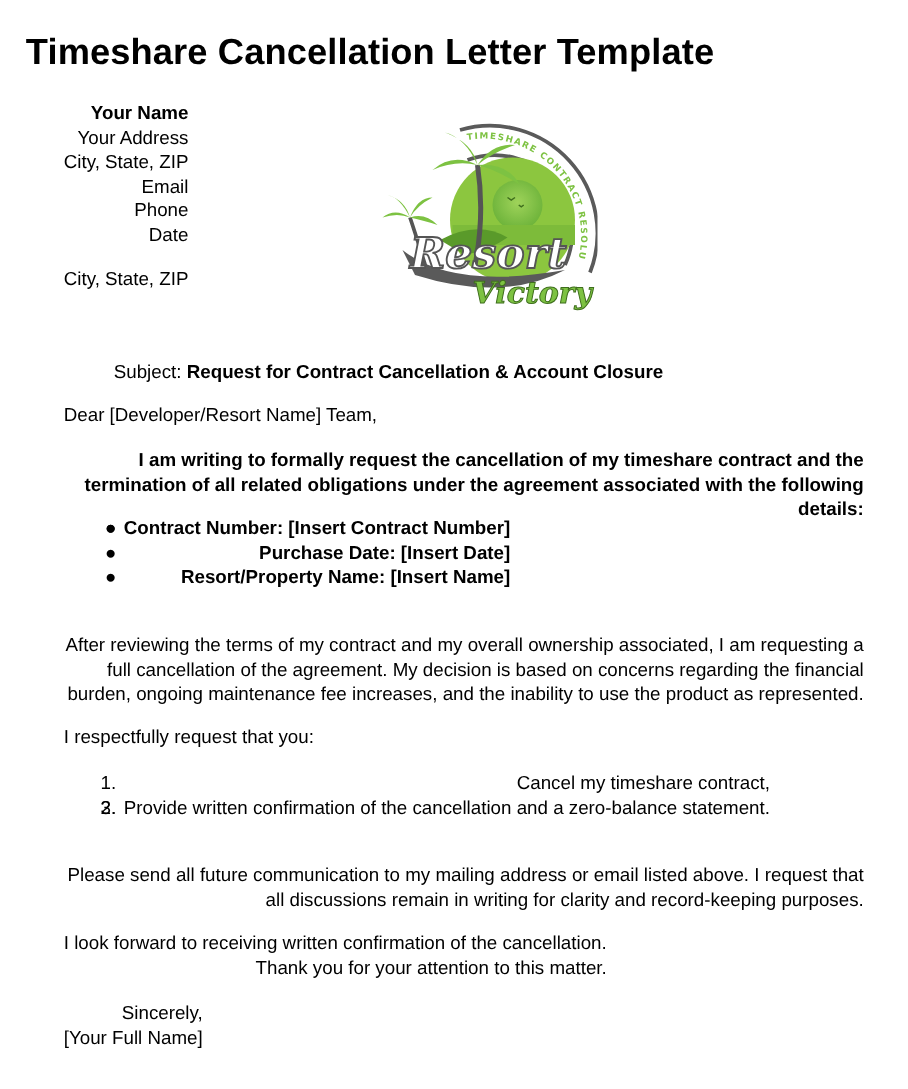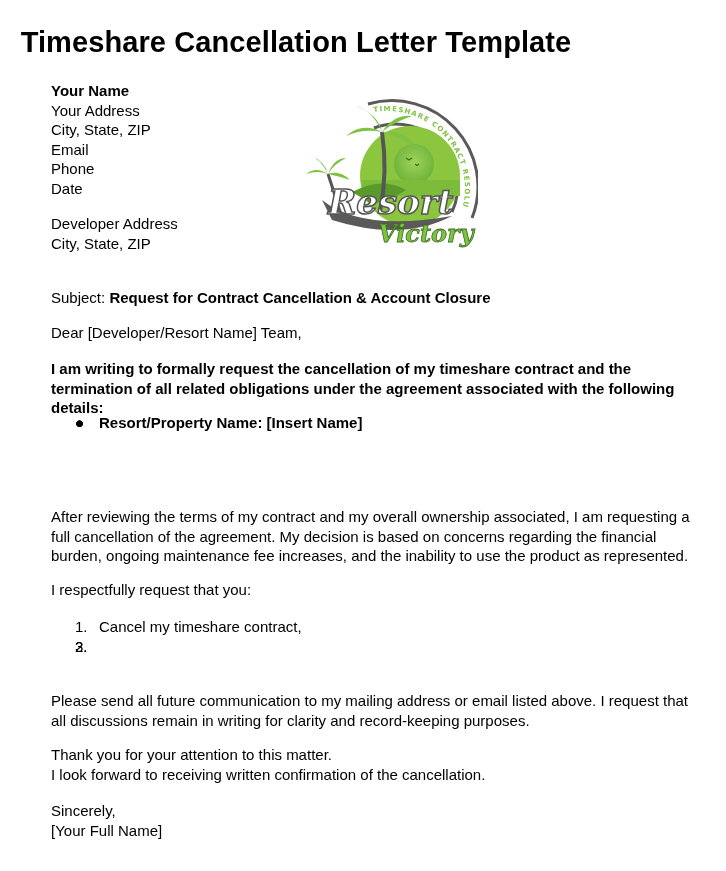--- a/index.html
+++ b/index.html
@@ -4,26 +4,26 @@
 <style>
   html, body { margin: 0; padding: 0; background: #ffffff; }
   body {
     width: 726px; height: 871px; position: relative; overflow: hidden;
     font-family: "Liberation Sans", sans-serif; color: #000;
   }
   .title {
     position: absolute; left: 0; width: 592px; top: 26px;
     text-align: center; font-weight: bold; font-size: 29px; letter-spacing: 0.1px;
   }
-  .block { position: absolute; left: 51px; font-size: 15px; line-height: 19.5px; }
+  .block { position: absolute; left: 51px; font-size: 15px; line-height: 19.5px; text-align: right; }
   .block div { white-space: nowrap; }
   .b { font-weight: bold; }
   .sender { top: 81px; }
   .recipient { top: 214px; }
-  .subject { top: 288px; }
+  .subject { top: 288px; margin-left: 40px; }
   .greeting { top: 323px; }
   .para { width: 640px; }
   .p1 { top: 359px; font-weight: bold; }
   .bullets { top: 413px; }
   .p2 { top: 507px; }
   .p3 { top: 580px; }
   .numbers { top: 617px; }
   .p4 { top: 691px; }
   .p5 { top: 745px; }
   .closing { top: 801px; }
@@ -75,52 +75,51 @@
   <path d="M26 82 Q 14 74 4 82 Q 16 78 26 82 Q 18 66 8 64 Q 22 68 26 82 Q 32 66 44 66 Q 32 72 26 82 Q 38 78 48 88 Q 36 84 26 82 Z" fill="#7dc242"></path>
 
   <path d="M20 108 Q 60 140 150 124 Q 100 150 30 128 Z" fill="#5a5a5a"></path>
 
   <text x="26" y="122" font-family="'DejaVu Serif', serif" font-style="italic" font-weight="bold" font-size="34" fill="#ffffff" stroke="#555" stroke-width="1.5" id="logoWord1">Resort</text>
 
   <text x="76" y="150" font-family="'DejaVu Serif', serif" font-style="italic" font-weight="bold" font-size="24" fill="#7dc242" stroke="#3e6e1d" stroke-width="0.8" id="logoWord2">Victory</text>
 </svg>
 
 <div class="block recipient">
-  <div>Developer Address</div>
   <div>City, State, ZIP</div>
 </div>
 
 <div class="block subject">
   <div><span>Subject: </span><span class="b">Request for Contract Cancellation &amp; Account Closure</span></div>
 </div>
 
 <div class="block greeting">Dear [Developer/Resort Name] Team,</div>
 
 <div class="block para p1">I am writing to formally request the cancellation of my timeshare contract and the termination of all related obligations under the agreement associated with the following details:</div>
 
 <div class="block bullets">
   <div class="li b"><span class="mark">●</span></div>
-  <div class="li b"><span class="mark">●</span></div>
-  <div class="li b"><span class="mark">●</span></div>
+  <div class="li b"><span class="mark">●</span><span>Contract Number: [Insert Contract Number]</span></div>
+  <div class="li b"><span class="mark">●</span><span>Purchase Date: [Insert Date]</span></div>
   <div class="li b"><span class="mark">●</span><span>Resort/Property Name: [Insert Name]</span></div>
 </div>
 
 <div class="block para p2">After reviewing the terms of my contract and my overall ownership associated, I am requesting a full cancellation of the agreement. My decision is based on concerns regarding the financial burden, ongoing maintenance fee increases, and the inability to use the product as represented.</div>
 
 <div class="block p3">I respectfully request that you:</div>
 
 <div class="block numbers">
   <div class="li"><span class="mark num">1.</span><span>Cancel my timeshare contract,</span></div>
   <div class="li"><span class="mark num">2.</span></div>
-  <div class="li"><span class="mark num">3.</span></div>
+  <div class="li"><span class="mark num">3.</span><span>Provide written confirmation of the cancellation and a zero-balance statement.</span></div>
 </div>
 
 <div class="block para p4">Please send all future communication to my mailing address or email listed above. I request that all discussions remain in writing for clarity and record-keeping purposes.</div>
 
 <div class="block p5">
+  <div>I look forward to receiving written confirmation of the cancellation.</div>
   <div>Thank you for your attention to this matter.</div>
-  <div>I look forward to receiving written confirmation of the cancellation.</div>
 </div>
 
 <div class="block closing">
   <div>Sincerely,</div>
   <div>[Your Full Name]</div>
 </div>
 
 </body></html>

